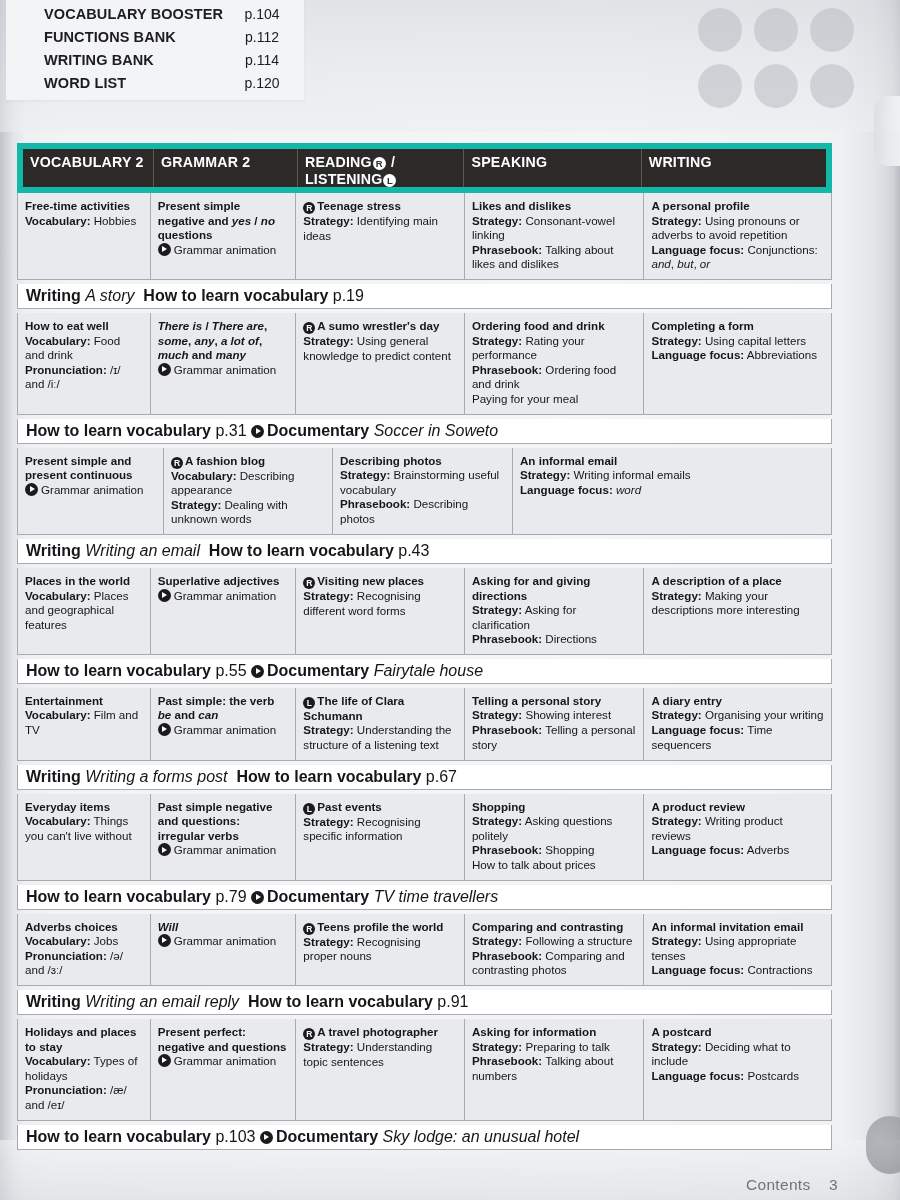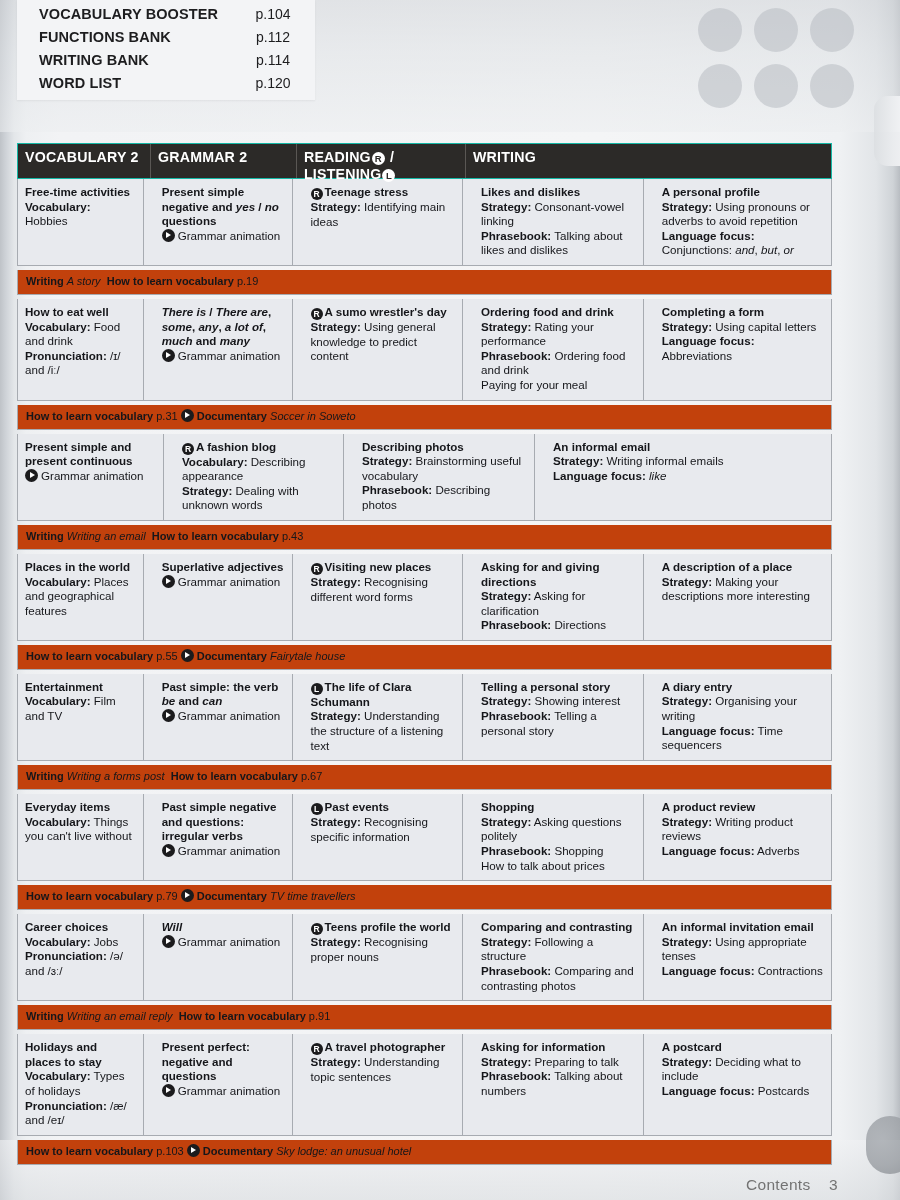--- a/index.html
+++ b/index.html
@@ -49,23 +49,23 @@
     grid-auto-rows:46px; gap:10px 10px;
     opacity:.55;
   }
   #bleed-circles i {
     display:block; width:44px; height:44px; border-radius:50%;
     background:#b9bdc3;
   }
 
   
   #top-list {
-    position:absolute; left:17px; top:0; width:298px; height:100px;
+    position:absolute; left:6px; top:0; width:298px; height:100px;
     background:#f3f4f6;
-    padding:6px 0 0 0;
+    padding:6px 0 0 16px;
     box-shadow:0 1px 2px rgba(0,0,0,.06);
   }
   #top-list .row {
     display:flex; align-items:baseline;
     height:23px; padding:0 16px 0 22px;
   }
   #top-list .t {
     font-weight:bold; font-size:14.5px; letter-spacing:.1px;
     color:#1d1d1f; flex:1;
   }
@@ -74,22 +74,22 @@
   }
 
   
   #syllabus {
     position:absolute; left:17px; top:143px; width:815px;
   }
   .thead {
     display:flex;
     background:#2c2a28;
     color:#fff;
-    height:36px;
-    border:1px solid #14b8a6;
+    height:50px;
+    border:6px solid #14b8a6;
   }
   .thead .th {
     padding:5px 7px 0 7px;
     font-weight:bold;
     font-size:14.2px;
     letter-spacing:.2px;
     line-height:17px;
     border-right:1px solid #5a5754;
     text-transform:uppercase;
   }
@@ -100,37 +100,36 @@
   .c3 { width:169px; }
   .c4 { width:180px; }
   .c5 { width:187px; }
 
   .trow {
     display:flex;
     background:#e8eaee;
     border-left:1px solid #a7abb1;
     border-right:1px solid #a7abb1;
     border-bottom:1px solid #a7abb1;
-    gap:11px;
   }
   .trow .td {
     padding:6px 7px 7px 7px;
     border-right:1px solid #a7abb1;
     font-size:11.6px;
     line-height:14.6px;
     color:#15161a;
   }
   .trow .td:last-child { border-right:none; }
 
   .sep {
-    background:#c2410c;
+    background:#ffffff;
     border:1px solid #a7abb1;
     border-top:none;
     padding:4px 8px 5px 8px;
-    font-size:11px;
+    font-size:16px;
     line-height:15px;
     color:#15161a;
     margin-bottom:4px;
   }
   .sep.gap-top { margin-top:4px; }
 
   b, strong { font-weight:bold; }
   i, em { font-style:italic; }
 
   
@@ -212,20 +211,21 @@
       <span class="t">WORD LIST</span>
       <span class="p">p.120</span>
     </div>
   </div>
 
 <div id="syllabus">
   <div class="thead" id="thead">
       <div class="th c1">VOCABULARY 2</div>
       <div class="th c2">GRAMMAR 2</div>
       <div class="th c3">READING<span class="badge badge-hdr">R</span> / <br>LISTENING<span class="badge badge-hdr">L</span></div>
+      <div class="th c4">SPEAKING</div>
       <div class="th c5">WRITING</div>
     </div>
   <div id="tbody">
       <div class="trow">
         <div class="td c1"><b>Free-time activities</b><br><b>Vocabulary:</b> Hobbies</div>
         <div class="td c2"><b>Present simple negative and <i>yes</i> / <i>no</i> questions</b><br><span class="play"></span><span>Grammar animation</span></div>
         <div class="td c3"><span class="badge">R</span><b>Teenage stress</b><br><b>Strategy:</b> Identifying main ideas</div>
         <div class="td c4"><b>Likes and dislikes</b><br><b>Strategy:</b> Consonant-vowel linking<br><b>Phrasebook:</b> Talking about likes and dislikes</div>
         <div class="td c5"><b>A personal profile</b><br><b>Strategy:</b> Using pronouns or adverbs to avoid repetition<br><b>Language focus:</b> Conjunctions: <i>and</i>, <i>but</i>, <i>or</i></div>
       </div>
@@ -235,21 +235,21 @@
         <div class="td c2"><b><i>There is</i> / <i>There are</i>, <i>some</i>, <i>any</i>, <i>a lot of</i>, <i>much</i> and <i>many</i></b><br><span class="play"></span><span>Grammar animation</span></div>
         <div class="td c3"><span class="badge">R</span><b>A sumo wrestler's day</b><br><b>Strategy:</b> Using general knowledge to predict content</div>
         <div class="td c4"><b>Ordering food and drink</b><br><b>Strategy:</b> Rating your performance<br><b>Phrasebook:</b> Ordering food and drink<br>Paying for your meal</div>
         <div class="td c5"><b>Completing a form</b><br><b>Strategy:</b> Using capital letters<br><b>Language focus:</b> Abbreviations</div>
       </div>
       <div class="sep gap-top"><b>How to learn vocabulary</b> p.31 <span class="play"></span><b>Documentary</b> <i>Soccer in Soweto</i></div>
       <div class="trow">
         <div class="td c2"><b>Present simple and present continuous</b><br><span class="play"></span><span>Grammar animation</span></div>
         <div class="td c3"><span class="badge">R</span><b>A fashion blog</b><br><b>Vocabulary:</b> Describing appearance<br><b>Strategy:</b> Dealing with unknown words</div>
         <div class="td c4"><b>Describing photos</b><br><b>Strategy:</b> Brainstorming useful vocabulary<br><b>Phrasebook:</b> Describing photos</div>
-        <div class="td c5"><b>An informal email</b><br><b>Strategy:</b> Writing informal emails<br><b>Language focus:</b> <i>like</i></div>
+        <div class="td c5"><b>An informal email</b><br><b>Strategy:</b> Writing informal emails<br><b>Language focus:</b> <i>word</i></div>
       </div>
       <div class="sep gap-top"><b>Writing</b> <i>Writing an email</i>&nbsp; <b>How to learn vocabulary</b> p.43</div>
       <div class="trow">
         <div class="td c1"><b>Places in the world</b><br><b>Vocabulary:</b> Places and geographical features</div>
         <div class="td c2"><b>Superlative adjectives</b><br><span class="play"></span><span>Grammar animation</span></div>
         <div class="td c3"><span class="badge">R</span><b>Visiting new places</b><br><b>Strategy:</b> Recognising different word forms</div>
         <div class="td c4"><b>Asking for and giving directions</b><br><b>Strategy:</b> Asking for clarification<br><b>Phrasebook:</b> Directions</div>
         <div class="td c5"><b>A description of a place</b><br><b>Strategy:</b> Making your descriptions more interesting</div>
       </div>
       <div class="sep gap-top"><b>How to learn vocabulary</b> p.55 <span class="play"></span><b>Documentary</b> <i>Fairytale house</i></div>
@@ -263,21 +263,21 @@
       <div class="sep gap-top"><b>Writing</b> <i>Writing a forms post</i>&nbsp; <b>How to learn vocabulary</b> p.67</div>
       <div class="trow">
         <div class="td c1"><b>Everyday items</b><br><b>Vocabulary:</b> Things you can't live without</div>
         <div class="td c2"><b>Past simple negative and questions: irregular verbs</b><br><span class="play"></span><span>Grammar animation</span></div>
         <div class="td c3"><span class="badge">L</span><b>Past events</b><br><b>Strategy:</b> Recognising specific information</div>
         <div class="td c4"><b>Shopping</b><br><b>Strategy:</b> Asking questions politely<br><b>Phrasebook:</b> Shopping<br>How to talk about prices</div>
         <div class="td c5"><b>A product review</b><br><b>Strategy:</b> Writing product reviews<br><b>Language focus:</b> Adverbs</div>
       </div>
       <div class="sep gap-top"><b>How to learn vocabulary</b> p.79 <span class="play"></span><b>Documentary</b> <i>TV time travellers</i></div>
       <div class="trow">
-        <div class="td c1"><b>Career choices</b><br><b>Vocabulary:</b> Jobs<br><b>Pronunciation:</b> /ə/ and /ɜː/</div>
+        <div class="td c1"><b>Adverbs choices</b><br><b>Vocabulary:</b> Jobs<br><b>Pronunciation:</b> /ə/ and /ɜː/</div>
         <div class="td c2"><b><i>Will</i></b><br><span class="play"></span><span>Grammar animation</span></div>
         <div class="td c3"><span class="badge">R</span><b>Teens profile the world</b><br><b>Strategy:</b> Recognising proper nouns</div>
         <div class="td c4"><b>Comparing and contrasting</b><br><b>Strategy:</b> Following a structure<br><b>Phrasebook:</b> Comparing and contrasting photos</div>
         <div class="td c5"><b>An informal invitation email</b><br><b>Strategy:</b> Using appropriate tenses<br><b>Language focus:</b> Contractions</div>
       </div>
       <div class="sep gap-top"><b>Writing</b> <i>Writing an email reply</i>&nbsp; <b>How to learn vocabulary</b> p.91</div>
       <div class="trow">
         <div class="td c1"><b>Holidays and places to stay</b><br><b>Vocabulary:</b> Types of holidays<br><b>Pronunciation:</b> /æ/ and /eɪ/</div>
         <div class="td c2"><b>Present perfect: negative and questions</b><br><span class="play"></span><span>Grammar animation</span></div>
         <div class="td c3"><span class="badge">R</span><b>A travel photographer</b><br><b>Strategy:</b> Understanding topic sentences</div>

